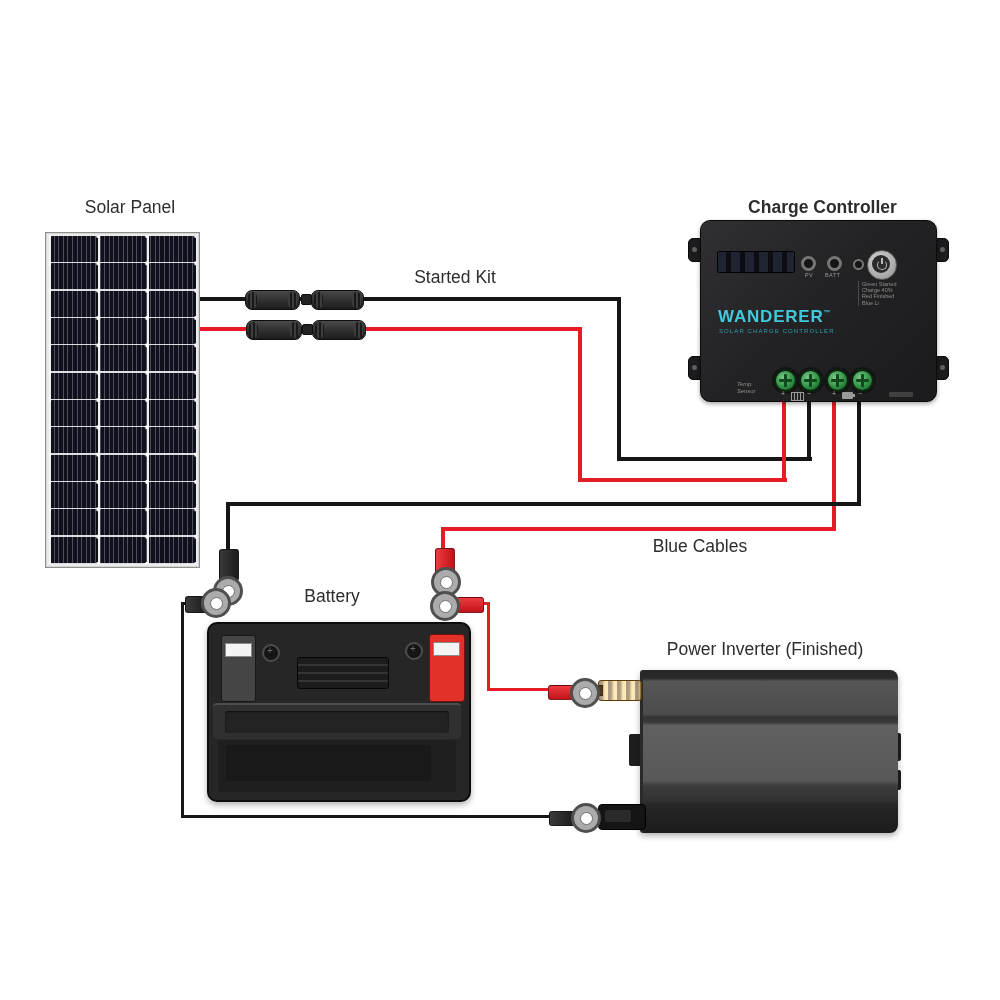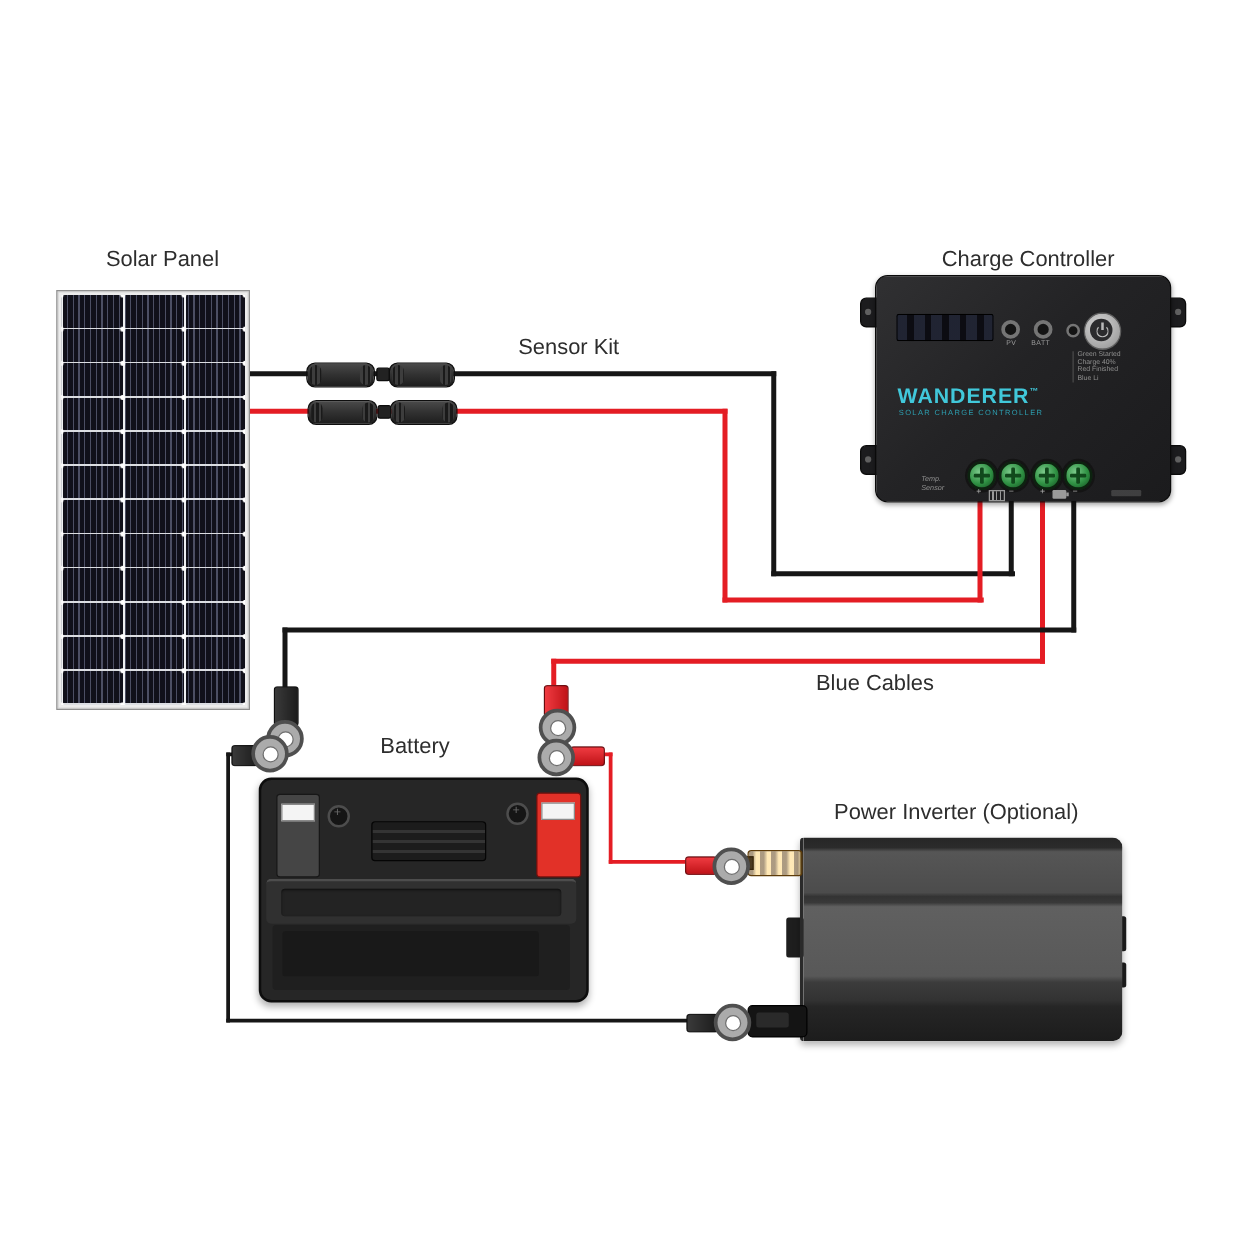--- a/index.html
+++ b/index.html
@@ -239,19 +239,19 @@
   <div class="crimp r" style="left:548px;top:685px;width:24px;height:13px;"></div>
   <div class="ring" style="left:570px;top:678px;"></div>
   <div class="stud-tip"></div>
   <div class="gold-stud"></div>
 
   <div class="crimp k" style="left:549px;top:811px;width:24px;height:13px;"></div>
   <div class="ring" style="left:571px;top:803px;"></div>
   <div class="blk-conn"></div>
 
   <div class="lbl" style="left:55px;top:197px;width:150px;">Solar Panel</div>
-  <div class="lbl" style="left:395px;top:267px;width:120px;">Sensor Kit</div>
-  <div class="lbl" style="left:735px;top:197px;width:175px;">Charge Controller</div>
+  <div class="lbl" style="left:395px;top:267px;width:120px;">Started Kit</div>
+  <div class="lbl" style="left:735px;top:197px;width:175px;font-weight:bold;">Charge Controller</div>
   <div class="lbl" style="left:635px;top:536px;width:130px;">Blue Cables</div>
   <div class="lbl" style="left:277px;top:586px;width:110px;">Battery</div>
-  <div class="lbl" style="left:650px;top:639px;width:230px;">Power Inverter (Optional)</div>
+  <div class="lbl" style="left:650px;top:639px;width:230px;">Power Inverter (Finished)</div>
 
 </div>
 
 </body></html>

